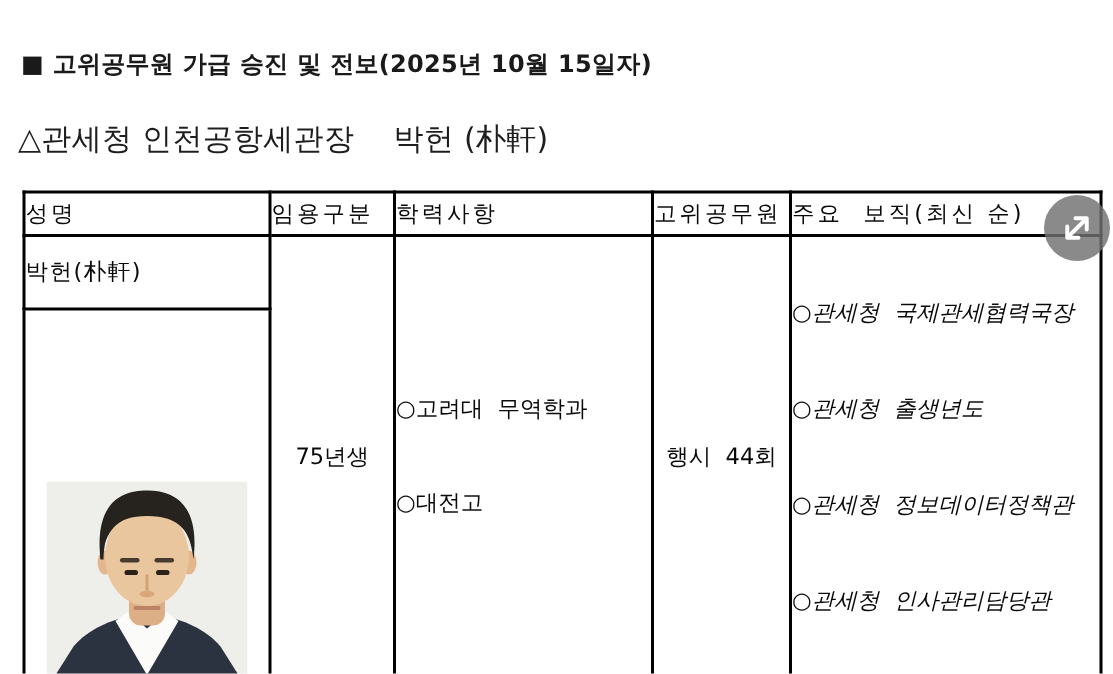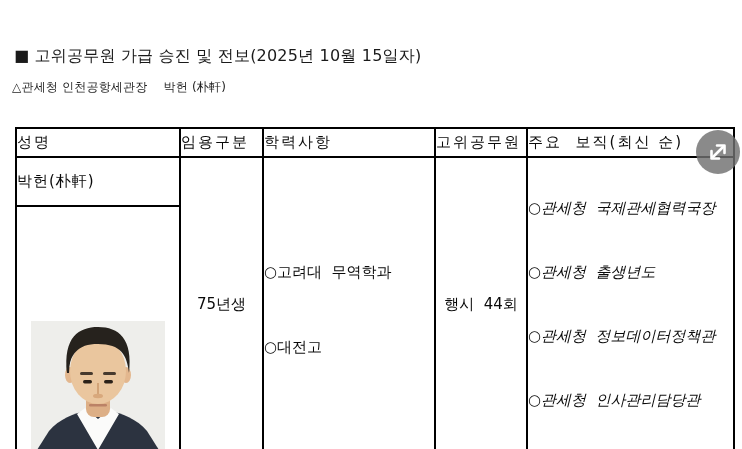--- a/index.html
+++ b/index.html
@@ -3,27 +3,27 @@
 <meta charset="utf-8">
 <style>
   html,body{margin:0;padding:0;}
   body{
     width:742px;height:449px;position:relative;overflow:hidden;
     background:#ffffff;
     font-family:"DejaVu Sans","Liberation Sans",sans-serif;
     color:#1b1b1b;
   }
   .article-title{
-    position:absolute;left:14px;top:46px;
-    font-size:16px;font-weight:400;letter-spacing:0.2px;
+    position:absolute;left:14px;top:33px;
+    font-size:16px;font-weight:700;letter-spacing:0.2px;
     white-space:pre;color:#1a1a1a;
   }
   .article-subtitle{
     position:absolute;left:12px;top:79px;
-    font-size:12px;font-weight:400;letter-spacing:0.2px;
+    font-size:20px;font-weight:400;letter-spacing:0.2px;
     white-space:pre;color:#1e1e1e;
   }
   table.profile{
     position:absolute;left:15px;top:127px;
     width:718px;border-collapse:collapse;table-layout:fixed;
     font-size:15px;color:#0a0a0a;
   }
   table.profile th,table.profile td{
     border:2px solid #000000;
     padding:0;overflow:hidden;
@@ -36,21 +36,21 @@
     height:25px;text-align:left;vertical-align:middle;
     letter-spacing:1px;white-space:pre;
   }
   td.birth-cell,td.appt-cell{
     text-align:center;vertical-align:middle;white-space:pre;
   }
   td.edu-cell,td.pos-cell{
     text-align:left;vertical-align:middle;
     padding-left:3px;white-space:pre;
   }
-  .edu-line{line-height:27px;white-space:pre;margin-top:12px;}
+  .edu-line{line-height:27px;white-space:pre;}
   .pos-line{line-height:28px;white-space:pre;font-style:italic;}
   td.photo-cell{
     height:133px;text-align:center;vertical-align:bottom;
   }
   .portrait{display:block;margin:0 auto;}
   .expand-btn{
     position:absolute;left:696px;top:130px;width:44px;height:44px;
     border-radius:50%;background:rgba(112,112,112,0.82);
     display:flex;align-items:center;justify-content:center;
     cursor:pointer;z-index:5;

